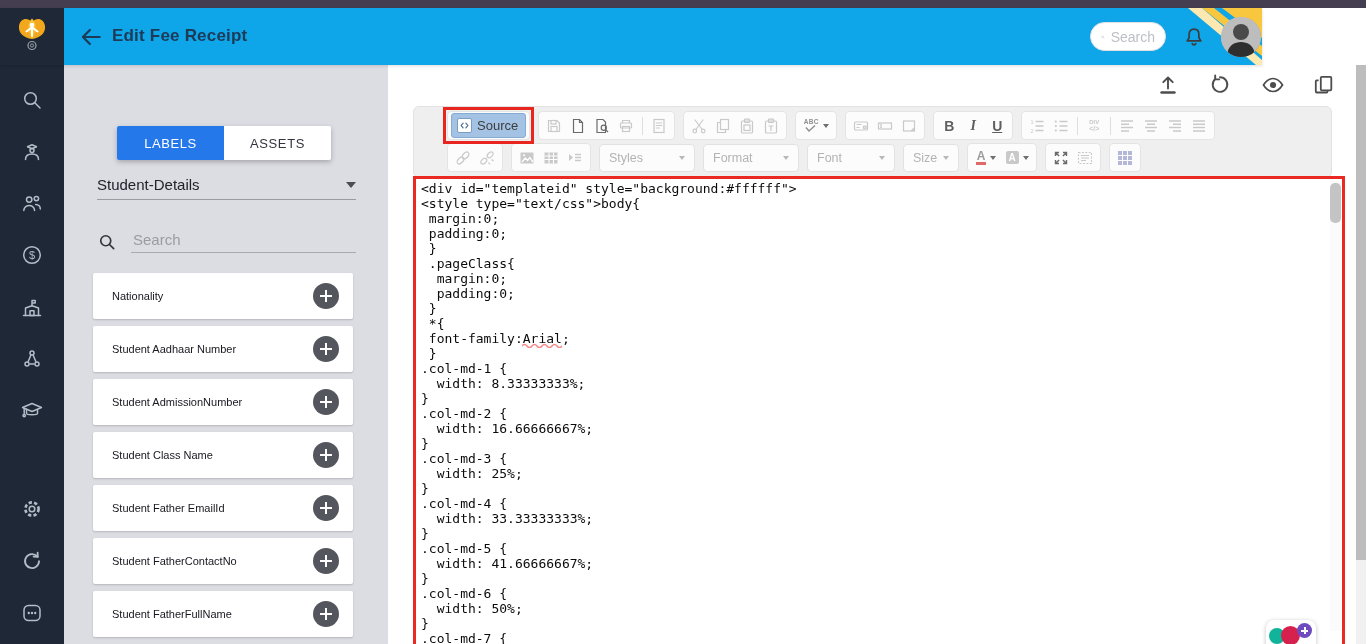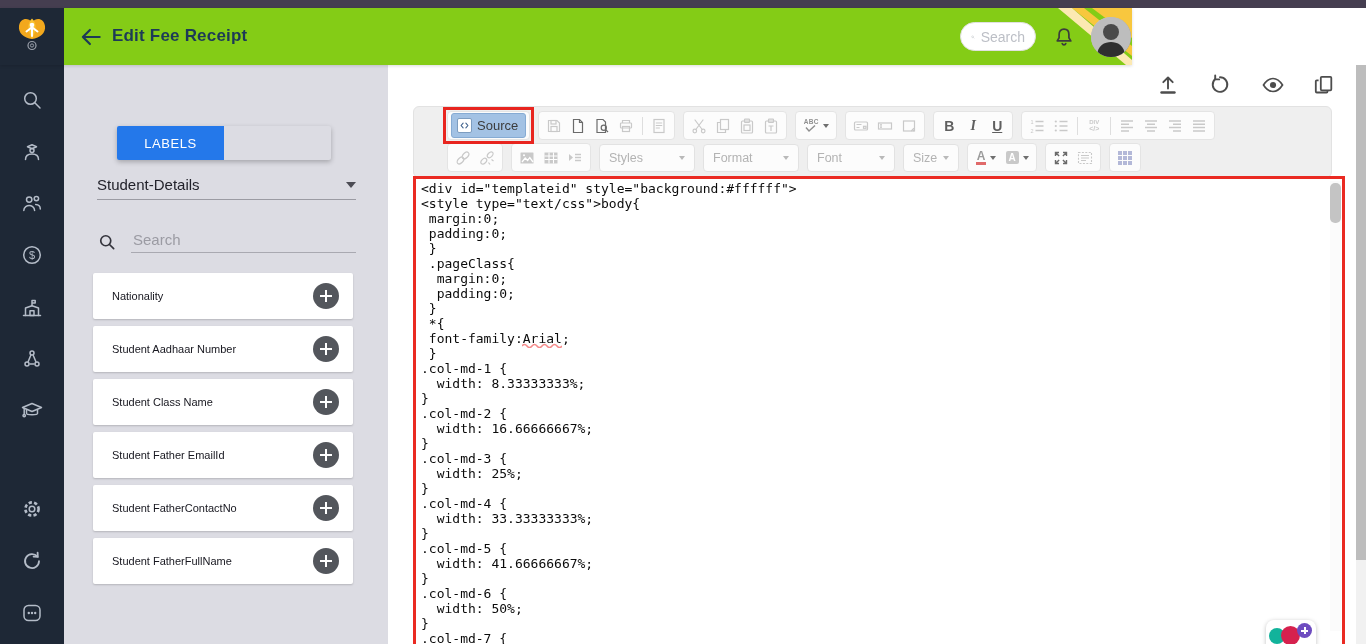--- a/index.html
+++ b/index.html
@@ -2,21 +2,21 @@
 <html><head>
 <meta charset="utf-8">
 <style>
   * { box-sizing: border-box; margin: 0; padding: 0; }
   html,body { width:1366px; height:644px; overflow:hidden; }
   body { font-family:"Liberation Sans",sans-serif; background:#fff; }
   .app { position:relative; width:1366px; height:644px; overflow:hidden; background:#fff; }
 
   
   .topstrip { position:absolute; left:0; top:0; width:1366px; height:8px; background:#453e50; }
-  .header { position:absolute; left:0; top:8px; width:1132px; height:57px; background:#84cc16;
+  .header { position:absolute; left:0; top:8px; width:1262px; height:57px; background:#0ea5e9;
             box-shadow:0 1px 3px rgba(0,0,0,.14); z-index:30; }
   .logo-box { position:absolute; left:0; top:0; width:64px; height:57px; background:#1e2836;
               display:flex; align-items:center; justify-content:center; }
   .back-btn { position:absolute; left:78px; top:16px; width:26px; height:26px; cursor:pointer; }
   .page-title { position:absolute; left:112px; top:18px; font-size:17px; font-weight:bold; color:#1d3a57; letter-spacing:.2px; }
   .corner-decor { position:absolute; right:0; top:0; width:110px; height:57px; z-index:0; }
   .search-pill { position:absolute; right:96px; top:14px; width:76px; height:29px; border:1.5px solid #e0e0e0;
                  border-radius:15px; background:#fff; display:flex; align-items:center; gap:6px; padding:0 10px; z-index:2; }
   .search-pill span { font-size:14px; color:#bcbfc6; }
   .bell-btn { position:absolute; right:56px; top:16px; width:24px; height:26px; z-index:2; }
@@ -235,39 +235,44 @@
         <circle cx="8.8" cy="12" r="1.2" fill="currentColor" stroke="none"></circle>
         <circle cx="12" cy="12" r="1.2" fill="currentColor" stroke="none"></circle>
         <circle cx="15.2" cy="12" r="1.2" fill="currentColor" stroke="none"></circle>
       </svg>
     </div>
   </div>
 
   <div class="panel">
     <div class="tabs">
       <div class="tab active">LABELS</div>
+      <div class="tab inactive">ASSETS</div>
     </div>
     <div class="cat-select">
       <span class="val">Student-Details</span>
       <span class="caret-dn"></span>
     </div>
     <div class="panel-search">
       <svg width="20" height="22" viewBox="0 0 24 24" fill="none" stroke="#33333b" stroke-width="2" stroke-linecap="round">
         <circle cx="10.5" cy="10.5" r="6"></circle>
           <path d="M15,15 L20,20"></path>
       </svg>
       <input type="text" placeholder="Search" style="">
     </div>
     <div class="cards">
       <div class="card">
         <span class="lbl">Nationality</span>
         <span class="plus-btn"></span>
       </div>
       <div class="card">
         <span class="lbl">Student Aadhaar Number</span>
+        <span class="plus-btn"></span>
+      </div>
+      <div class="card">
+        <span class="lbl">Student AdmissionNumber</span>
         <span class="plus-btn"></span>
       </div>
       <div class="card">
         <span class="lbl">Student Class Name</span>
         <span class="plus-btn"></span>
       </div>
       <div class="card">
         <span class="lbl">Student Father EmailId</span>
         <span class="plus-btn"></span>
       </div>

